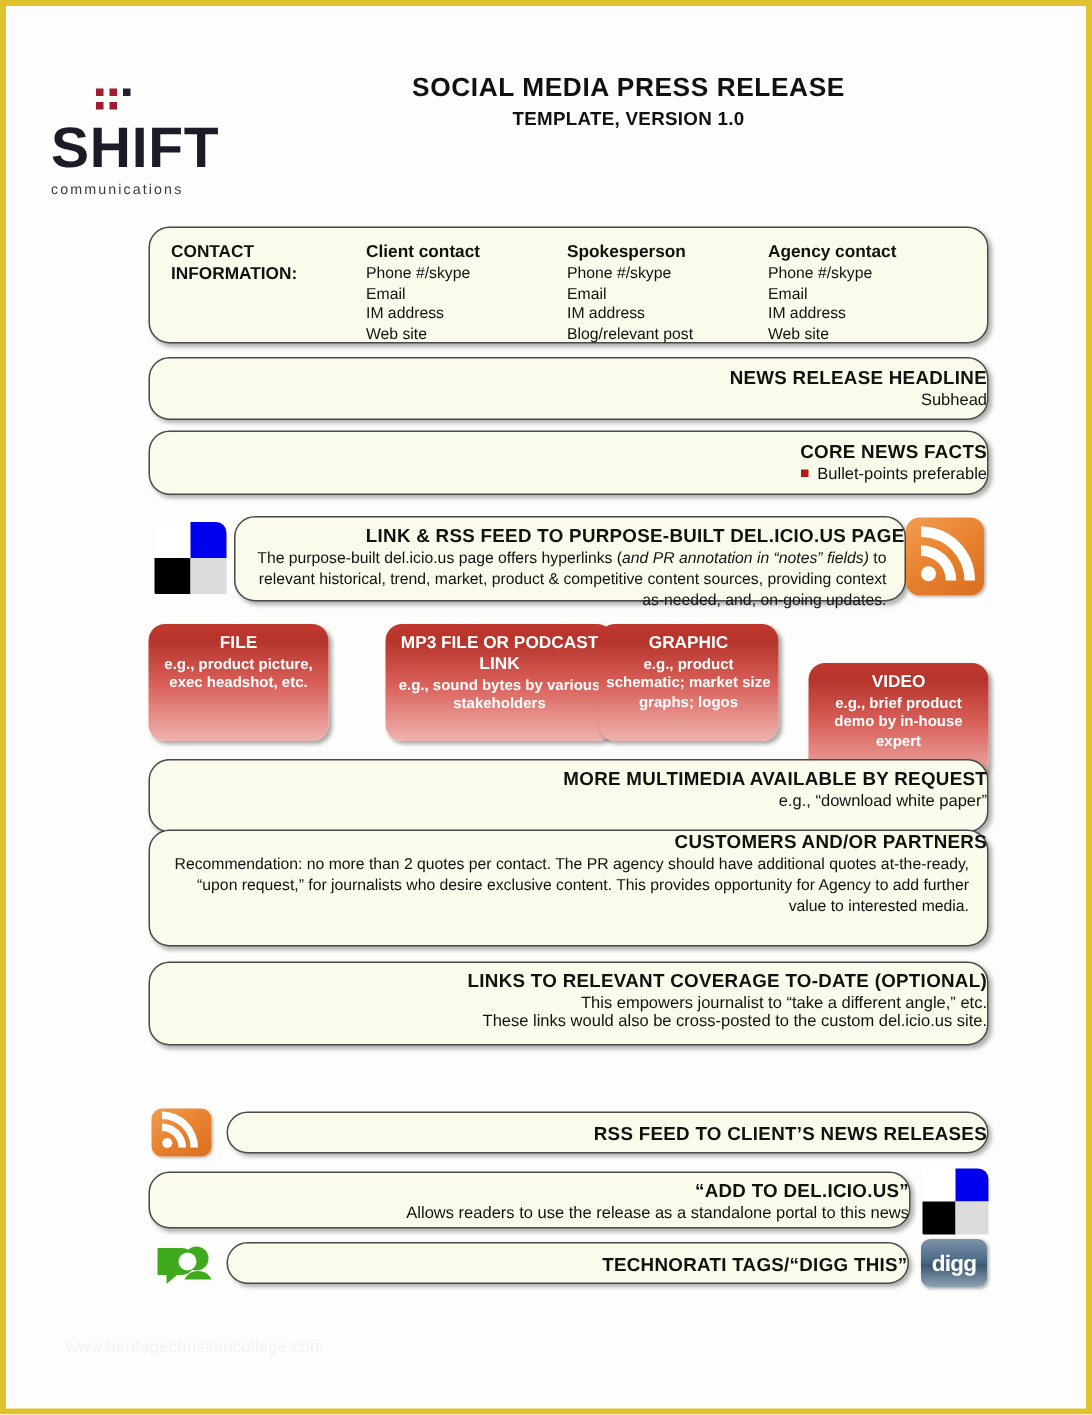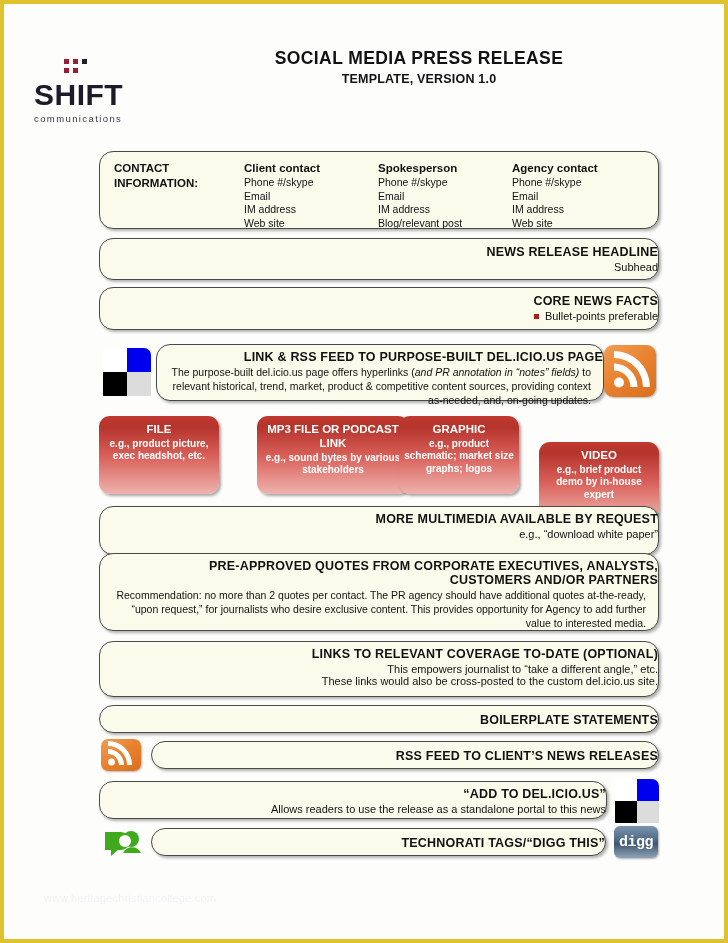--- a/index.html
+++ b/index.html
@@ -40,21 +40,21 @@
   }
   .logo-dots .dot {
     position: absolute;
     width: 5px;
     height: 5px;
   }
   .dot.red  { background: #9e1b32; }
   .dot.dark { background: #20202c; }
   .logo-word {
     font-family: "Liberation Sans", sans-serif;
-    font-size: 30px;
+    font-size: 38px;
     font-weight: bold;
     letter-spacing: 0.5px;
     color: #1c1c28;
     line-height: 1;
     margin-top: 20px;
   }
   .logo-sub {
     font-family: "Liberation Sans", sans-serif;
     font-size: 9.5px;
     letter-spacing: 1.4px;
@@ -232,21 +232,21 @@
     left: 610px; top: 822px;
     width: 44px; height: 32px;
     border-radius: 6px;
     background: linear-gradient(180deg, #7d93ab 0%, #4c6a88 45%, #3d5770 55%, #8fa3b6 100%);
     box-shadow: 1px 1px 2px rgba(0,0,0,0.3);
     display: flex;
     align-items: center;
     justify-content: center;
   }
   .digg-text {
-    font-family: Liberation Mono, monospace;
+    font-family: Liberation Sans, sans-serif;
     font-size: 15px;
     font-weight: bold;
     color: #ffffff;
     letter-spacing: -0.5px;
     line-height: 1;
   }
   
   .watermark {
     position: absolute;
     left: 40px;
@@ -364,34 +364,30 @@
     <div class="redcard-title">VIDEO</div>
     <div class="redcard-body">e.g., brief product demo by in-house expert</div>
   </div>
 
   <div class="panel" id="multimedia-box">
     <div class="panel-title pad-6">MORE MULTIMEDIA AVAILABLE BY REQUEST</div>
     <div class="panel-sub">e.g., “download white paper”</div>
   </div>
 
   <div class="panel" id="quotes-box">
-    <div class="panel-title pad-6">PRE-APPROVED QUOTES FROM CORPORATE EXECUTIVES, ANALYSTS,</div>
     <div class="panel-title">CUSTOMERS AND/OR PARTNERS</div>
     <div class="panel-body">Recommendation: no more than 2 quotes per contact.  The PR agency should have additional quotes at-the-ready, “upon request,” for journalists who desire exclusive content.  This provides opportunity for Agency to add further value to interested media.</div>
   </div>
 
   <div class="panel" id="coverage-box">
     <div class="panel-title pad-6">LINKS TO RELEVANT COVERAGE TO-DATE (OPTIONAL)</div>
     <div class="panel-sub">This empowers journalist to “take a different angle,” etc.</div>
     <div class="panel-sub" style="margin-top:0">These links would also be cross-posted to the custom del.icio.us site.</div>
   </div>
 
-  <div class="panel" id="boilerplate-box">
-    <div class="panel-title center-line">BOILERPLATE STATEMENTS</div>
-  </div>
 
   <div class="icon-rss" id="rss-icon-small">
     <svg viewBox="0 0 40 32" width="40" height="32" aria-hidden="true">
       <circle cx="10.5" cy="23" r="3.4" fill="#ffffff"></circle>
       <path d="M7 15 a11 11 0 0 1 11 11 h5 A16 16 0 0 0 7 10 z" fill="#ffffff"></path>
       <path d="M7 7 a19 19 0 0 1 19 19 h5 A24 24 0 0 0 7 2 z" fill="#ffffff"></path>
     </svg>
   </div>
   <div class="panel" id="rssfeed-box">
     <div class="panel-title center-line">RSS FEED TO CLIENT’S NEWS RELEASES</div>

